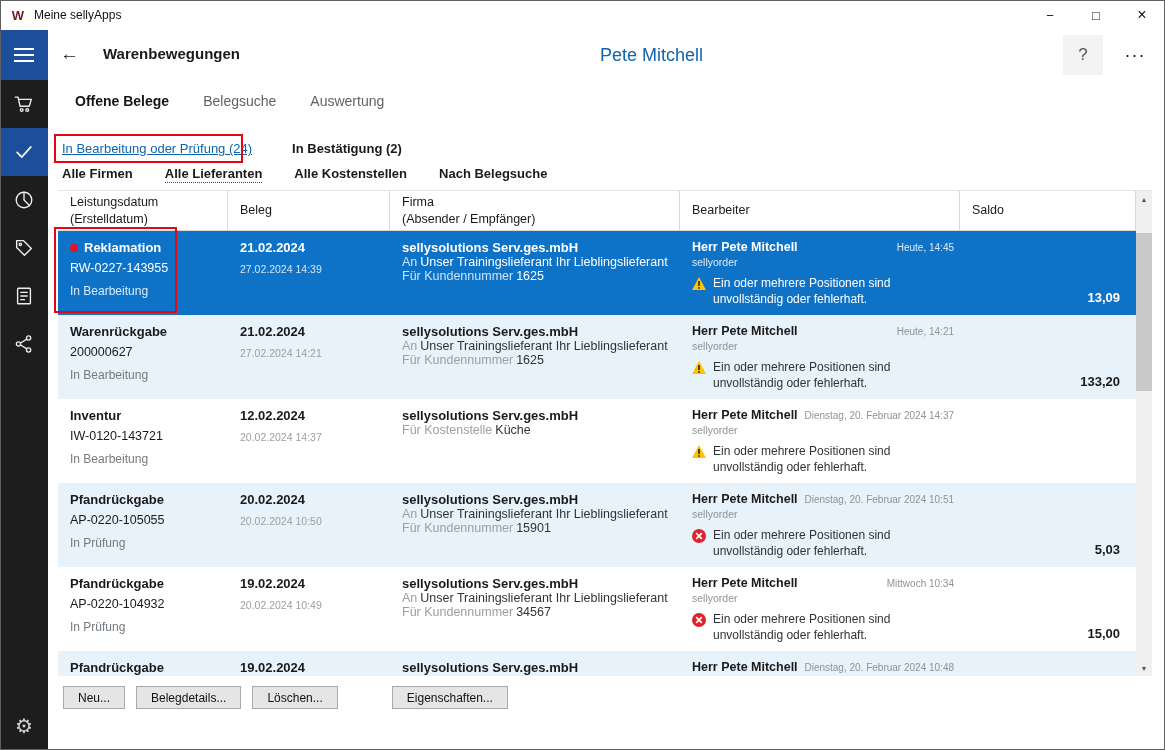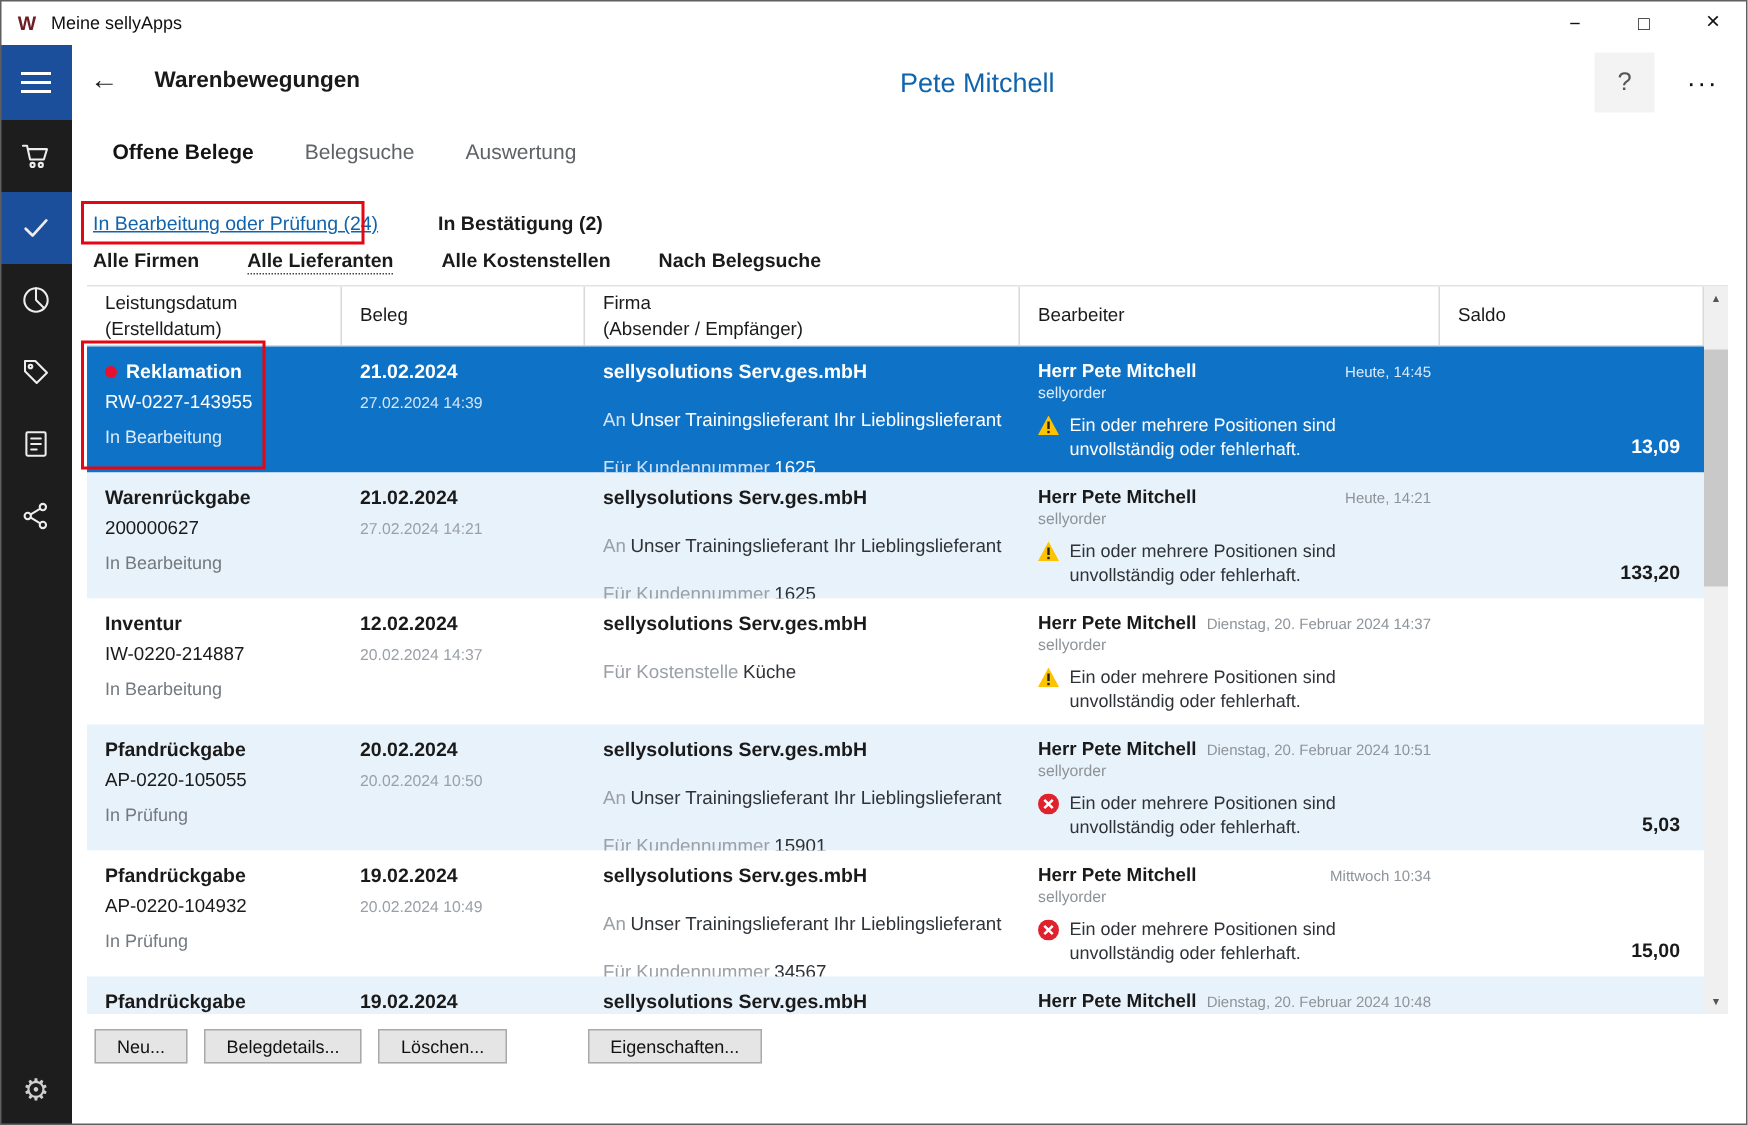--- a/index.html
+++ b/index.html
@@ -63,21 +63,21 @@
   .c1{width:170px} .c2{width:162px} .c3{width:290px} .c4{width:280px; padding-right:6px;} .c5{width:176px; position:relative;}
   .btype { font-weight:700; font-size:13px; display:flex; align-items:center; }
   .dot { width:8px; height:8px; border-radius:50%; background:#e8112d; margin-right:6px; flex:none; }
   .bnum { margin-top:6px; font-size:12.5px; }
   .bstatus { margin-top:9px; font-size:12px; color:#73797e; }
   .trow.sel .bstatus { color:#dcebfa; }
   .d1 { font-weight:700; font-size:13px; }
   .d2 { margin-top:8px; font-size:10.5px; color:#9aa0a6; }
   .trow.sel .d2 { color:#d4e6f8; }
   .f1 { font-weight:700; font-size:13px; }
-  .fline { margin-top:18px; font-size:12.5px; color:#2f3338; white-space:nowrap; }
+  .fline { margin-top:0; font-size:12.5px; color:#2f3338; white-space:nowrap; }
   .fpre { color:#9aa0a6; margin-right:3px; }
   .trow.sel .fline { color:#fff; }
   .trow.sel .fpre { color:#cfe2f6; }
   .e1 { display:flex; justify-content:space-between; align-items:baseline; white-space:nowrap; }
   .ename { font-weight:700; font-size:12.5px; }
   .etime { font-size:10px; color:#8d9398; margin-left:6px; }
   .trow.sel .etime { color:#dcebfa; }
   .esrc { font-size:10.5px; color:#8d9398; margin-top:2px; min-height:12px; }
   .trow.sel .esrc { color:#dcebfa; }
   .emsg { display:flex; margin-top:8px; gap:7px; font-size:12px; color:#2f3338; line-height:1.3; max-width:252px; }
@@ -282,21 +282,21 @@
         </div>
         <div class="c c5">
           <div class="saldo">133,20</div>
         </div>
       </div>
       <div class="trow">
         <div class="c c1">
           <div class="btype">
             <span>Inventur</span>
           </div>
-          <div class="bnum">IW-0220-214887</div>
+          <div class="bnum">IW-0120-143721</div>
           <div class="bstatus">In Bearbeitung</div>
         </div>
         <div class="c c2">
           <div class="d1">12.02.2024</div>
           <div class="d2">20.02.2024 14:37</div>
         </div>
         <div class="c c3">
           <div class="f1">sellysolutions Serv.ges.mbH</div>
           <div class="fline"><span class="fpre">Für Kostenstelle</span><span class="ftxt">Küche</span></div>
         </div>

